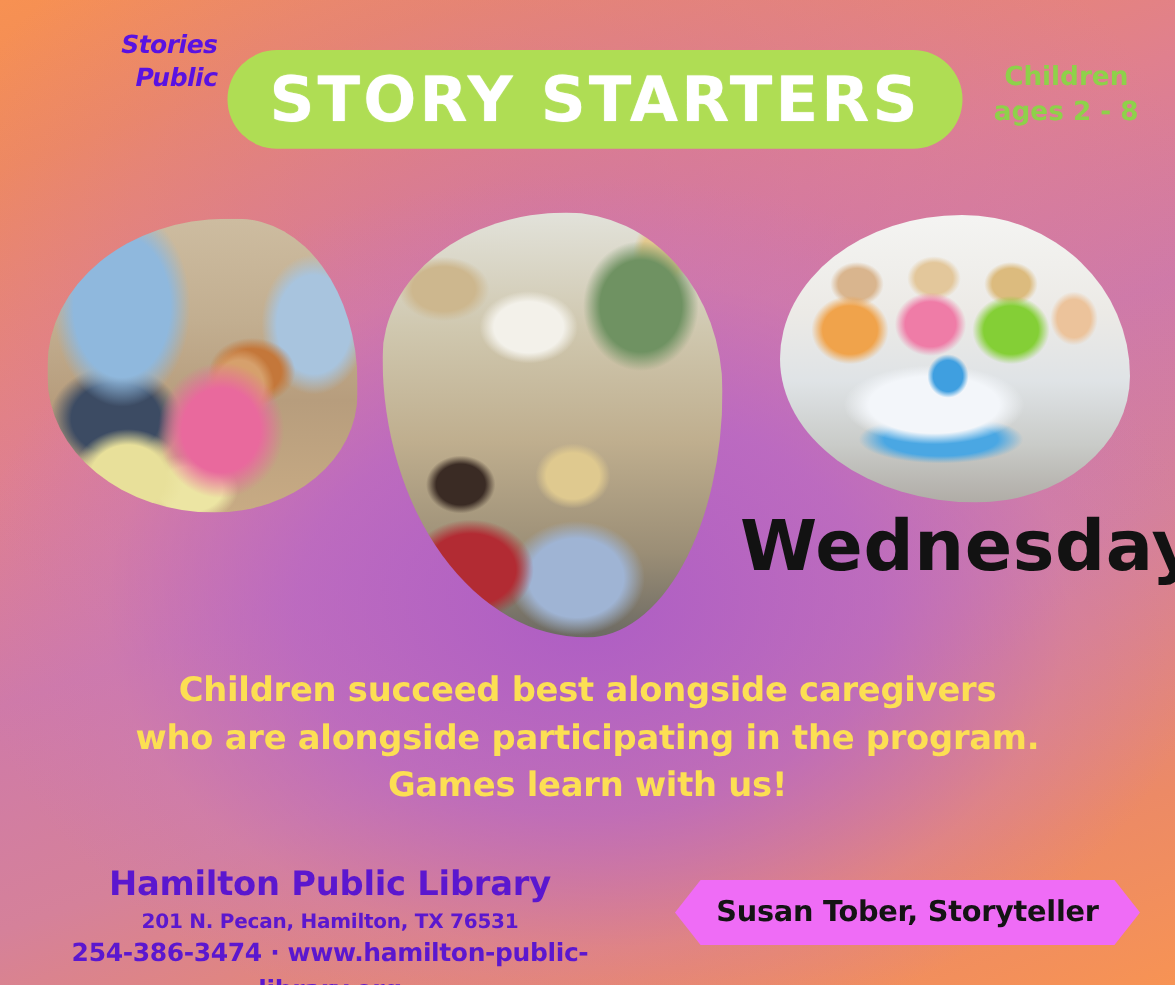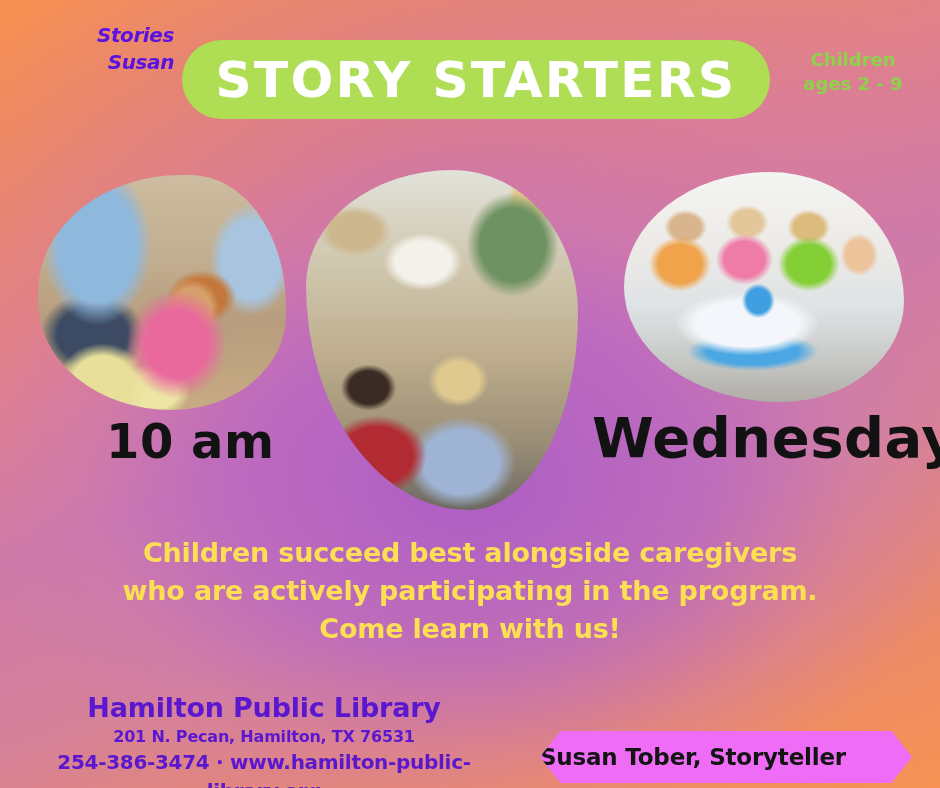--- a/index.html
+++ b/index.html
@@ -124,21 +124,21 @@
 
   
   .agenote {
     position: absolute;
     right: 22px; top: 48px;
     width: 130px;
     text-align: center;
     color: #8ed14a;
     font-family: "DejaVu Sans", sans-serif;
     font-weight: bold;
-    font-size: 18px;
+    font-size: 21px;
     line-height: 1.32;
   }
   .agenote div { white-space: nowrap; }
 
   
   .caption {
     position: absolute;
     color: #121212;
     font-family: "DejaVu Sans", sans-serif;
     font-weight: bold;
@@ -171,66 +171,66 @@
     font-family: "DejaVu Sans", sans-serif;
     font-weight: bold;
   }
   .f-name { font-size: 27px; line-height: 1.22; letter-spacing: -0.2px; }
   .f-addr { font-size: 16px; line-height: 1.45; letter-spacing: -0.2px; }
   .f-contact { font-size: 20px; line-height: 1.45; letter-spacing: -0.3px; }
 
   
   .ribbon {
     position: absolute;
-    left: 540px; top: 731px;
+    left: 540px; top: 704px;
     width: 372px; height: 52px;
     background: #ef6cf6;
     clip-path: polygon(0% 50%, 5.5% 0%, 94.5% 0%, 100% 50%, 94.5% 100%, 5.5% 100%);
     display: flex;
     align-items: center;
+    justify-content: center;
   }
   .ribbon-text {
     color: #141414;
     font-family: "DejaVu Sans", sans-serif;
     font-weight: bold;
     font-size: 23px;
     letter-spacing: -0.2px;
     white-space: nowrap;
   }
 </style>
 </head>
 <body>
 
 <div id="poster">
 
   <div class="keywords">
     <div>Stories</div>
-    <div>Susan</div>
+    <div>Public</div>
   </div>
 
   <div class="title-pill">
     <div class="title-text">STORY STARTERS</div>
   </div>
 
   <div class="agenote">
     <div>Children</div>
-    <div>ages 2 - 9</div>
+    <div>ages 2 - 8</div>
   </div>
 
   <div class="photo blob-a"></div>
   <div class="photo blob-b"></div>
   <div class="photo blob-c"></div>
 
-  <div class="caption cap-time">10 am</div>
   <div class="caption cap-day">Wednesdays</div>
 
   <div class="message">
     <div>Children succeed best alongside caregivers</div>
-    <div>who are actively participating in the program.</div>
-    <div>Come learn with us!</div>
+    <div>who are alongside participating in the program.</div>
+    <div>Games learn with us!</div>
   </div>
 
   <div class="footer">
     <div class="f-name">Hamilton Public Library</div>
     <div class="f-addr">201 N. Pecan, Hamilton, TX 76531</div>
     <div class="f-contact">254-386-3474 · www.hamilton-public-library.org</div>
   </div>
 
   <div class="ribbon">
     <div class="ribbon-text">Susan Tober, Storyteller</div>

